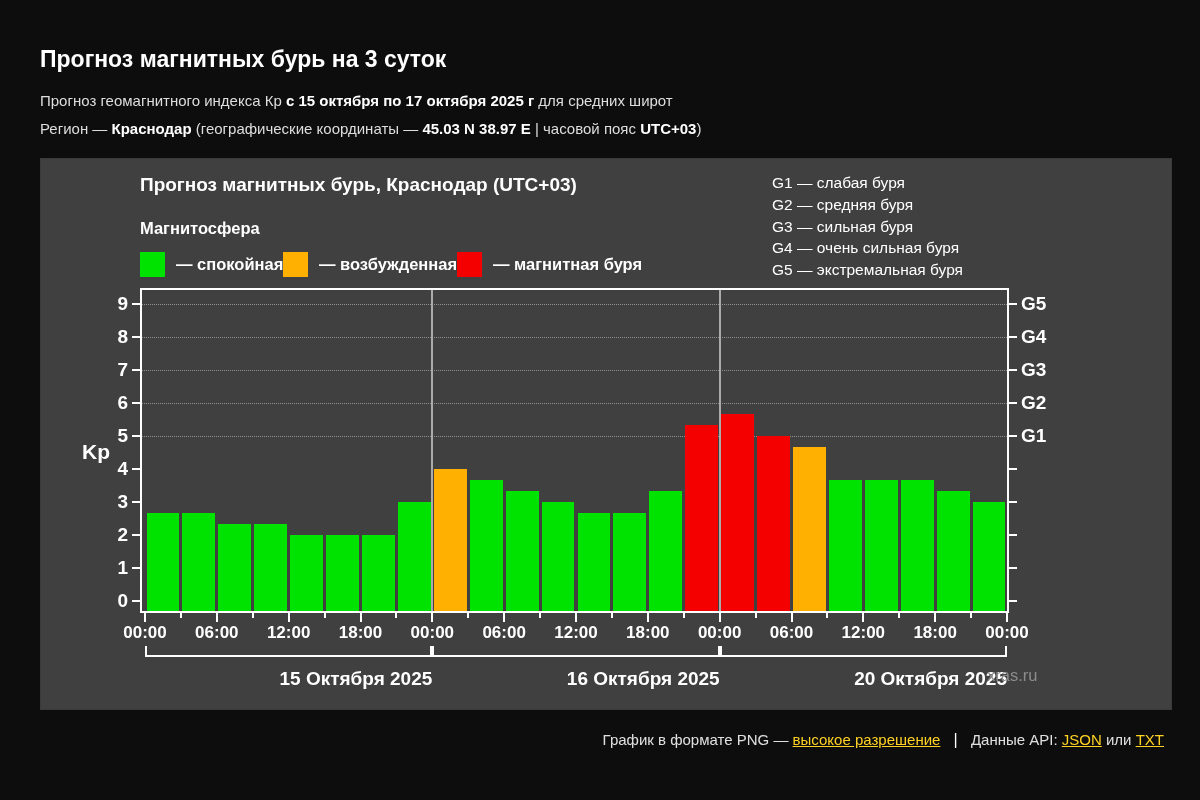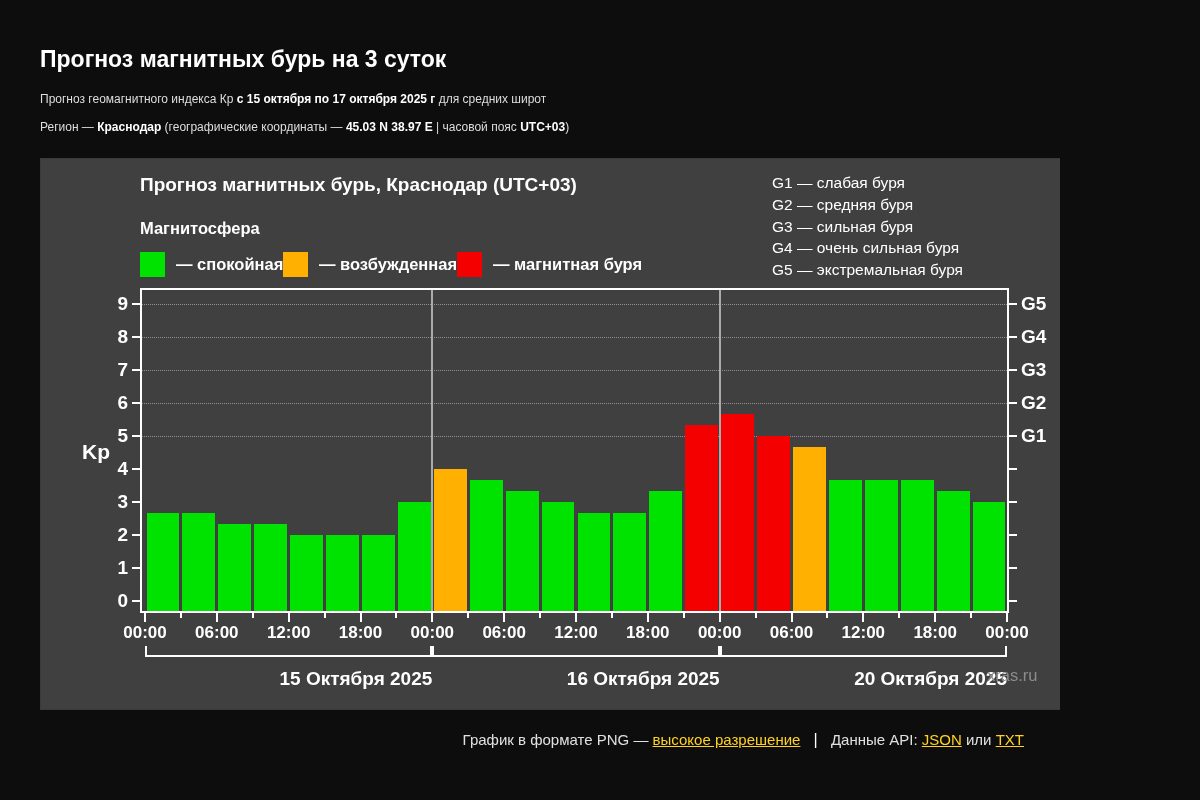--- a/index.html
+++ b/index.html
@@ -1,19 +1,19 @@
 <!DOCTYPE html>
 <html><head>
 <meta charset="utf-8">
 <style>
   html,body{margin:0;padding:0;background:#0d0d0d;}
-  .page{position:relative;width:1060px;height:800px;background:#0d0d0d;overflow:hidden;
+  .page{position:relative;width:1200px;height:800px;background:#0d0d0d;overflow:hidden;
         font-family:"Liberation Sans", sans-serif;color:#fff;}
   .page-title{position:absolute;left:40px;top:46px;font-size:23px;font-weight:bold;color:#fff;margin:0;}
-  .sub{position:absolute;left:40px;margin:0;font-size:12px;color:#dedede;font-weight:normal;}
+  .sub{position:absolute;left:40px;margin:0;font-size:15px;color:#dedede;font-weight:normal;}
   .sub b{color:#fff;}
   .sub.l2{top:92px;}
   .sub.l3{top:120px;}
 
   .chart-box{position:absolute;left:40px;top:158px;width:1132px;height:552px;
              background:#404040;border:1px solid #3a3a3a;box-sizing:border-box;}
   .chart-title{position:absolute;left:99px;top:15px;font-size:19px;font-weight:bold;color:#fff;}
   .legend-title{position:absolute;left:99px;top:60px;font-size:16.5px;font-weight:bold;color:#fff;}
   .legend-item{position:absolute;top:92px;display:flex;align-items:center;height:26px;}
   .legend-item .sq{width:25px;height:25px;display:inline-block;margin-right:11px;}

